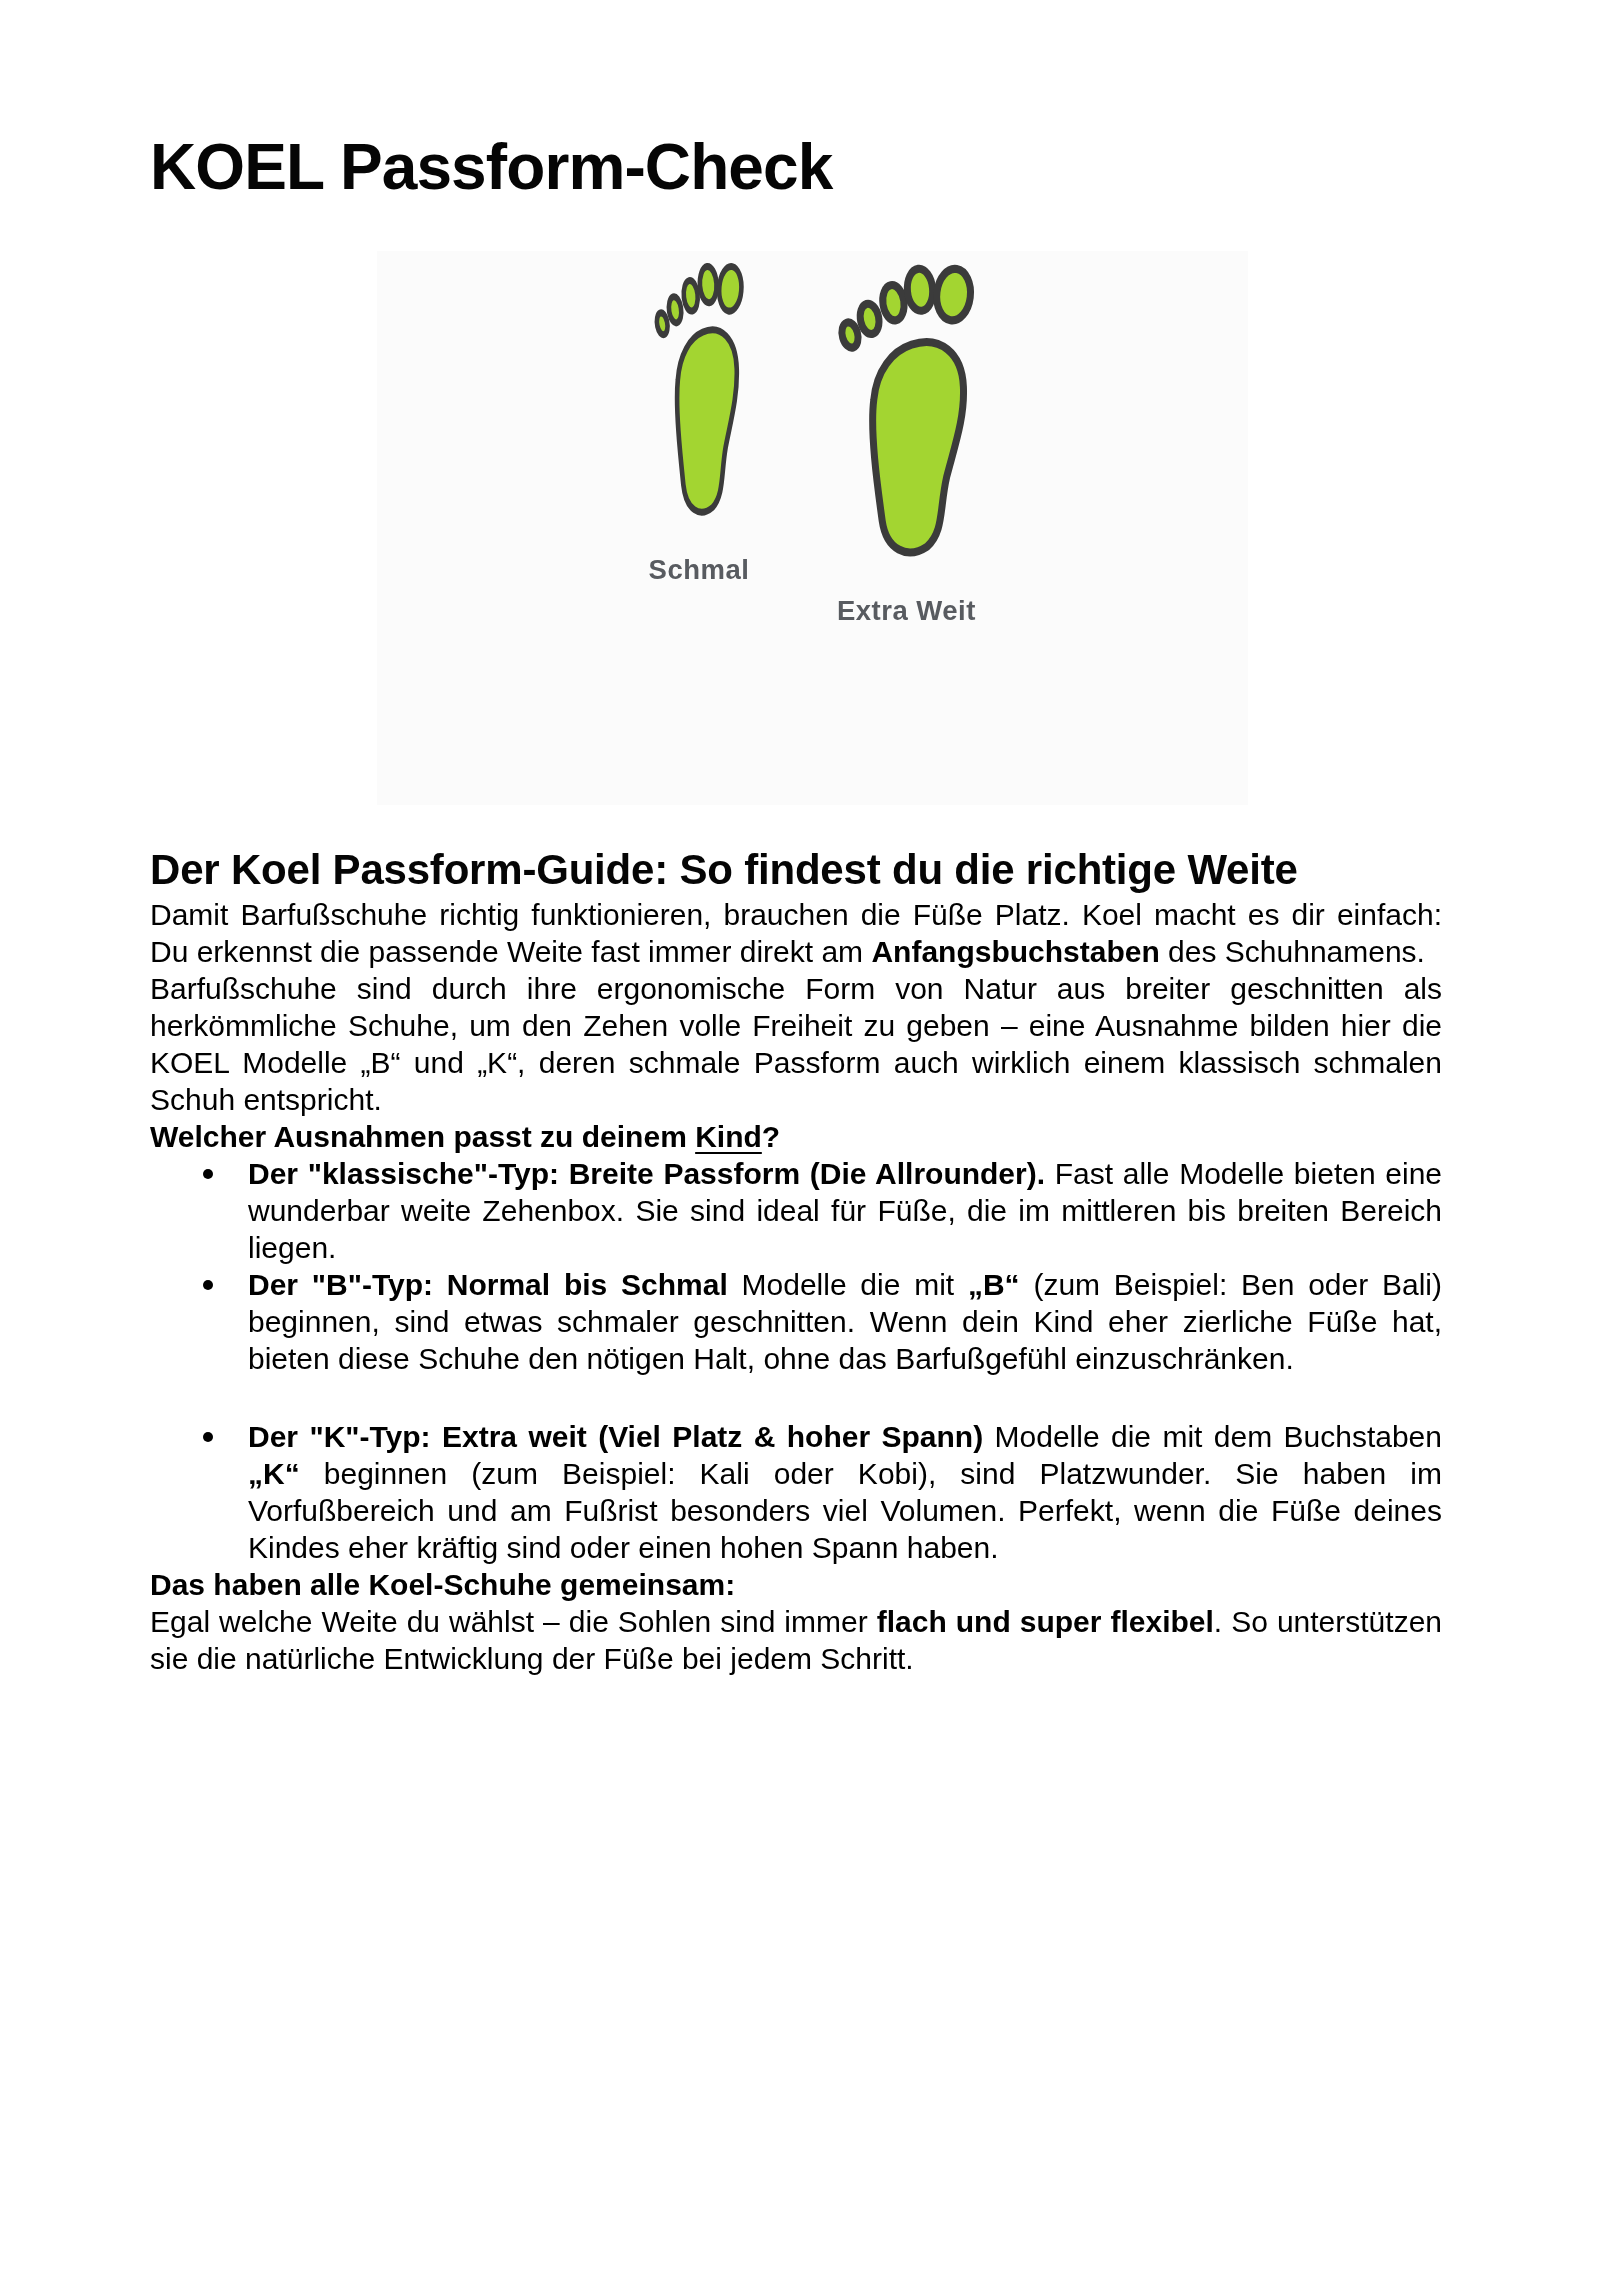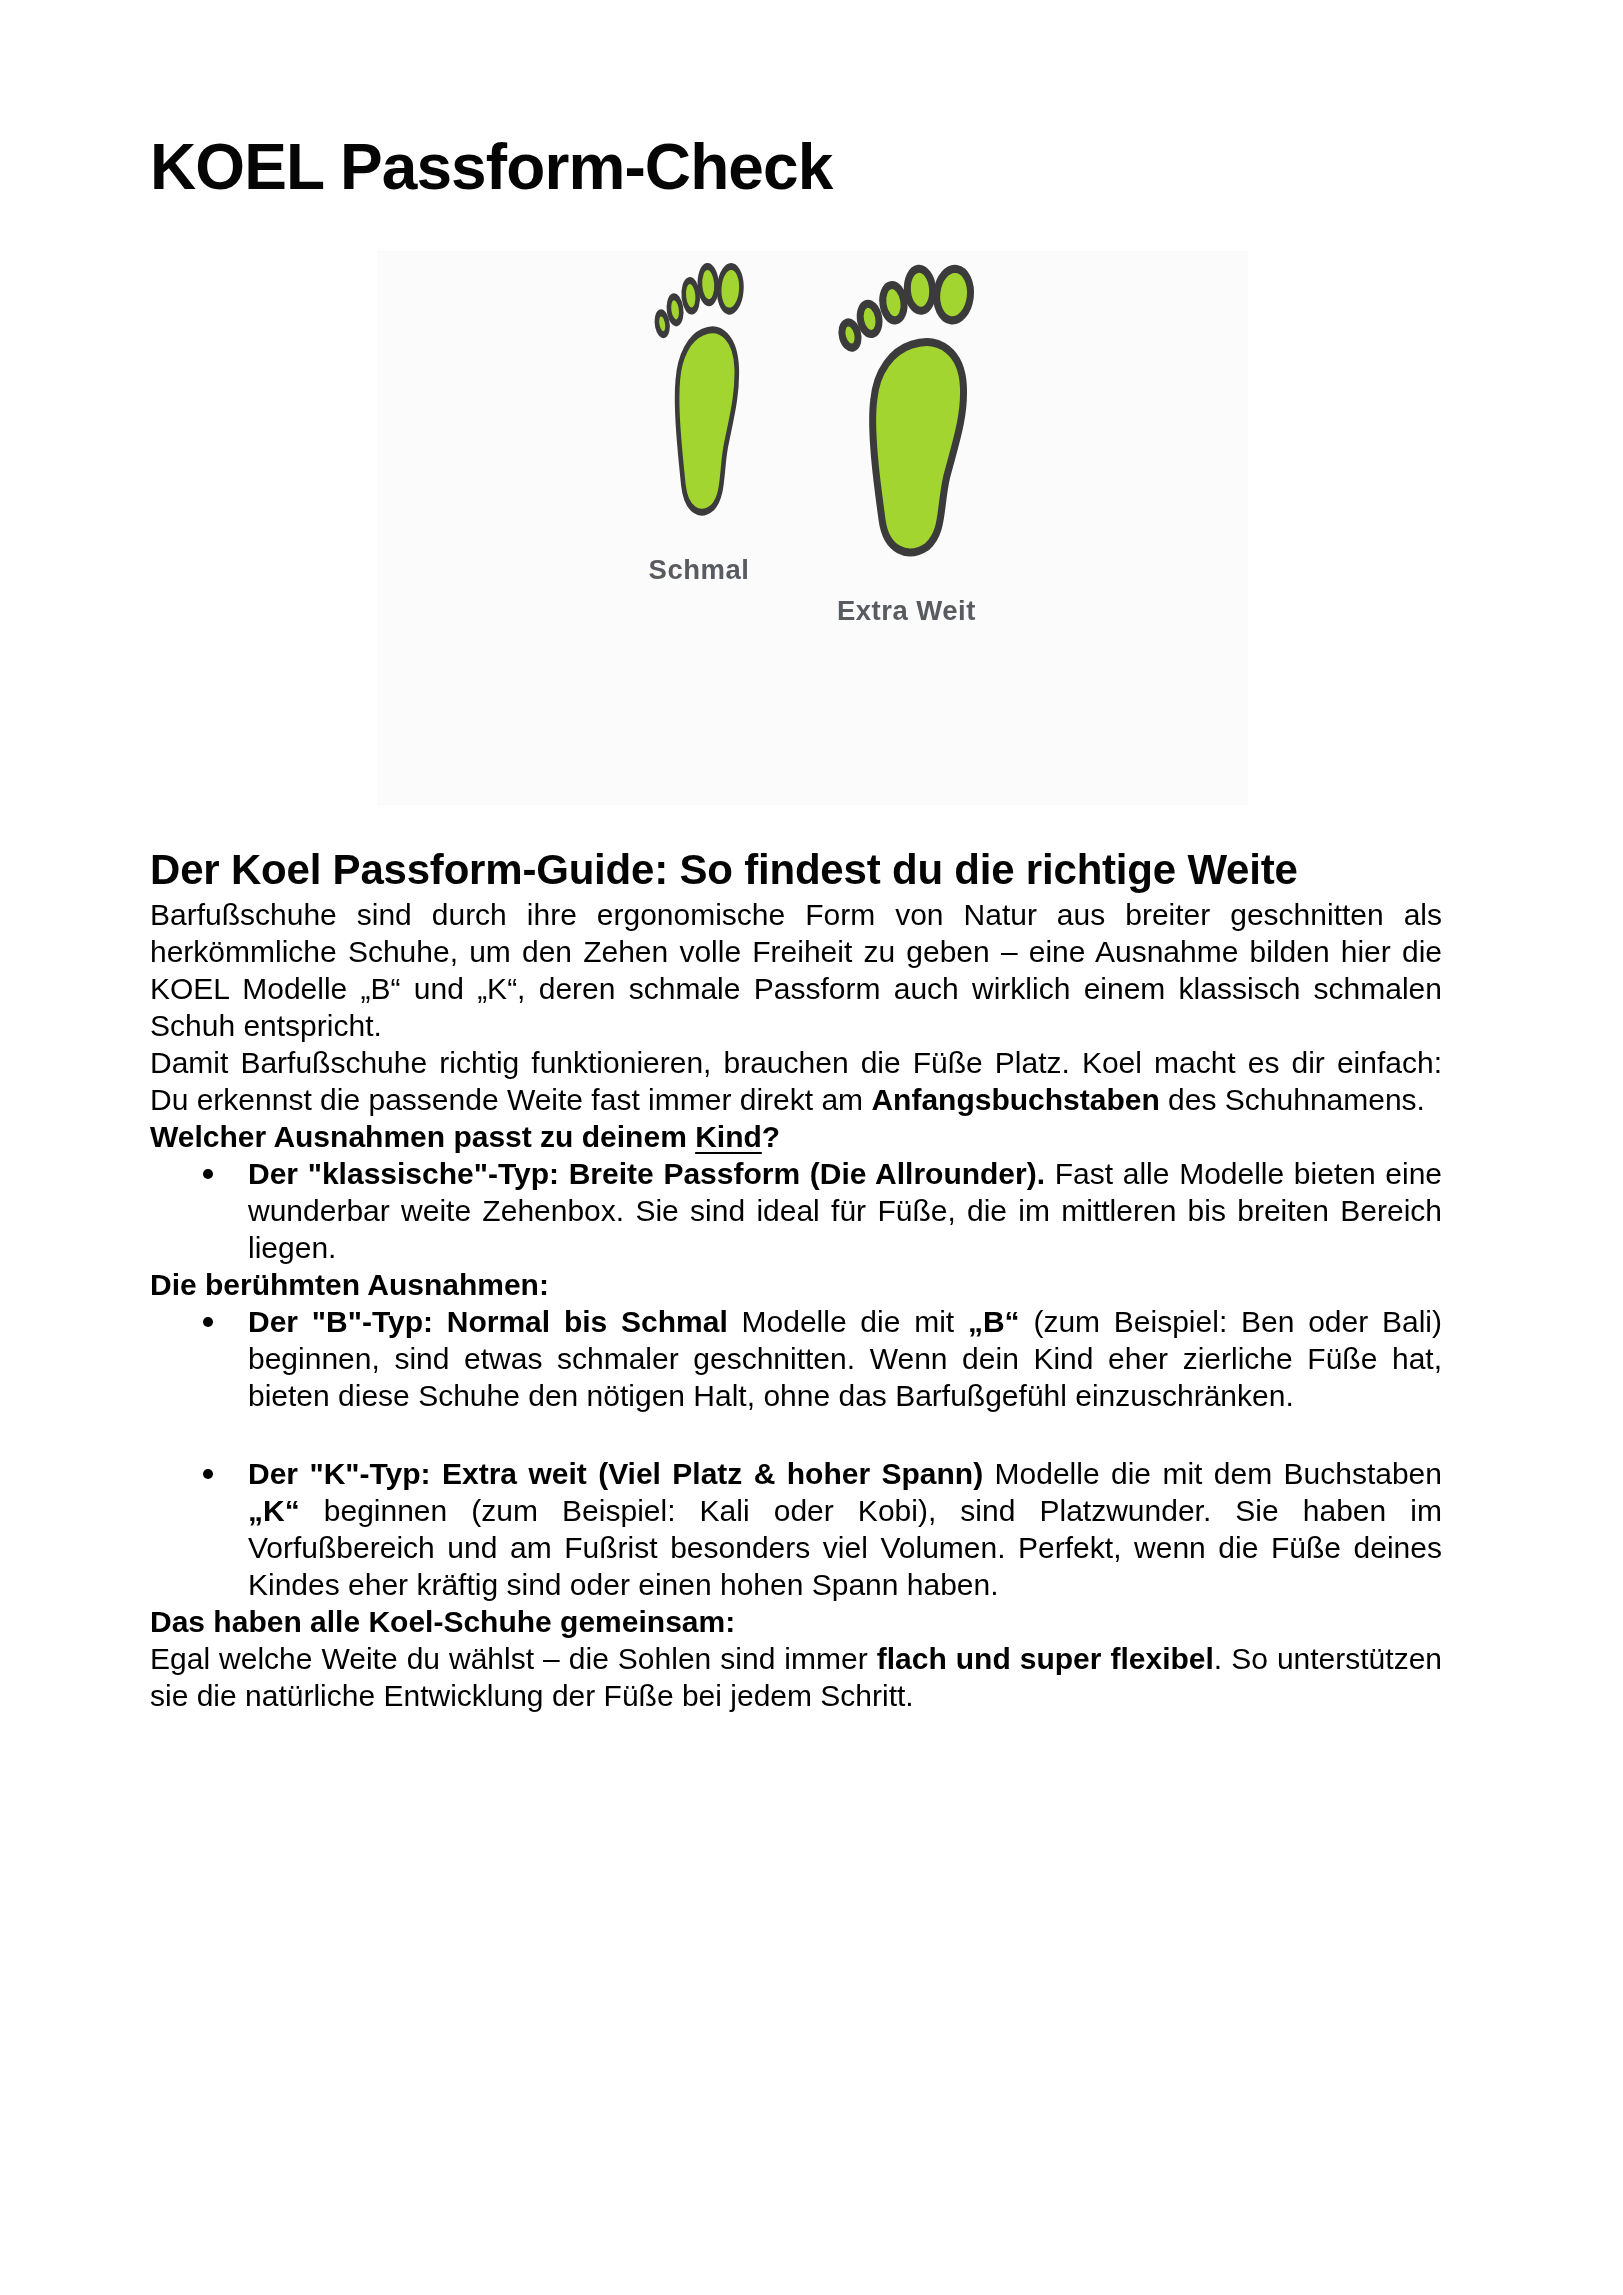--- a/index.html
+++ b/index.html
@@ -97,31 +97,30 @@
             </g>
           </g>
         </svg>
         <div class="foot-label">Extra Weit</div>
       </div>
 
     </div>
 
     <h2 class="guide-heading">Der Koel Passform-Guide: So findest du die richtige Weite</h2>
 
+    <p class="body mt33"><span>Damit Barfußschuhe richtig funktionieren, brauchen die Füße Platz. Koel macht es dir einfach: Du erkennst die passende Weite fast immer direkt am </span><strong>Anfangsbuchstaben</strong><span> des Schuhnamens.</span></p>
+
     <p class="body mt48">Barfußschuhe sind durch ihre ergonomische Form von Natur aus breiter geschnitten als herkömmliche Schuhe, um den Zehen volle Freiheit zu geben – eine Ausnahme bilden hier die KOEL Modelle „B“ und „K“, deren schmale Passform auch wirklich einem klassisch schmalen Schuh entspricht.</p>
-
-    <p class="body mt33"><span>Damit Barfußschuhe richtig funktionieren, brauchen die Füße Platz. Koel macht es dir einfach: Du erkennst die passende Weite fast immer direkt am </span><strong>Anfangsbuchstaben</strong><span> des Schuhnamens.</span></p>
 
     <h3 class="sub-heading mt47"><span>Welcher Ausnahmen passt zu deinem </span><span class="u">Kind</span><span>?</span></h3>
 
     <ul class="bullet-list mt40">
       <li class="bullet-item"><strong>Der "klassische"-Typ: Breite Passform (Die Allrounder).</strong><span> Fast alle Modelle bieten eine wunderbar weite Zehenbox. Sie sind ideal für Füße, die im mittleren bis breiten Bereich liegen.</span></li>
     </ul>
 
-    <h3 class="sub-heading mt44">Die berühmten Ausnahmen:</h3>
 
     <ul class="bullet-list mt45">
       <li class="bullet-item"><strong>Der "B"-Typ: Normal bis Schmal</strong><span> Modelle die mit </span><strong>„B“</strong><span> (zum Beispiel: Ben oder Bali) beginnen, sind etwas schmaler geschnitten. Wenn dein Kind eher zierliche Füße hat, bieten diese Schuhe den nötigen Halt, ohne das Barfußgefühl einzuschränken.</span></li>
       <li class="bullet-item"><strong>Der "K"-Typ: Extra weit (Viel Platz &amp; hoher Spann)</strong><span> Modelle die mit dem Buchstaben </span><strong>„K“</strong><span> beginnen (zum Beispiel: Kali oder Kobi), sind Platzwunder. Sie haben im Vorfußbereich und am Fußrist besonders viel Volumen. Perfekt, wenn die Füße deines Kindes eher kräftig sind oder einen hohen Spann haben.</span></li>
     </ul>
 
     <h3 class="sub-heading mt43">Das haben alle Koel-Schuhe gemeinsam:</h3>
 
     <p class="body mt37"><span>Egal welche Weite du wählst – die Sohlen sind immer </span><strong>flach und super flexibel</strong><span>. So unterstützen sie die natürliche Entwicklung der Füße bei jedem Schritt.</span></p>
 

